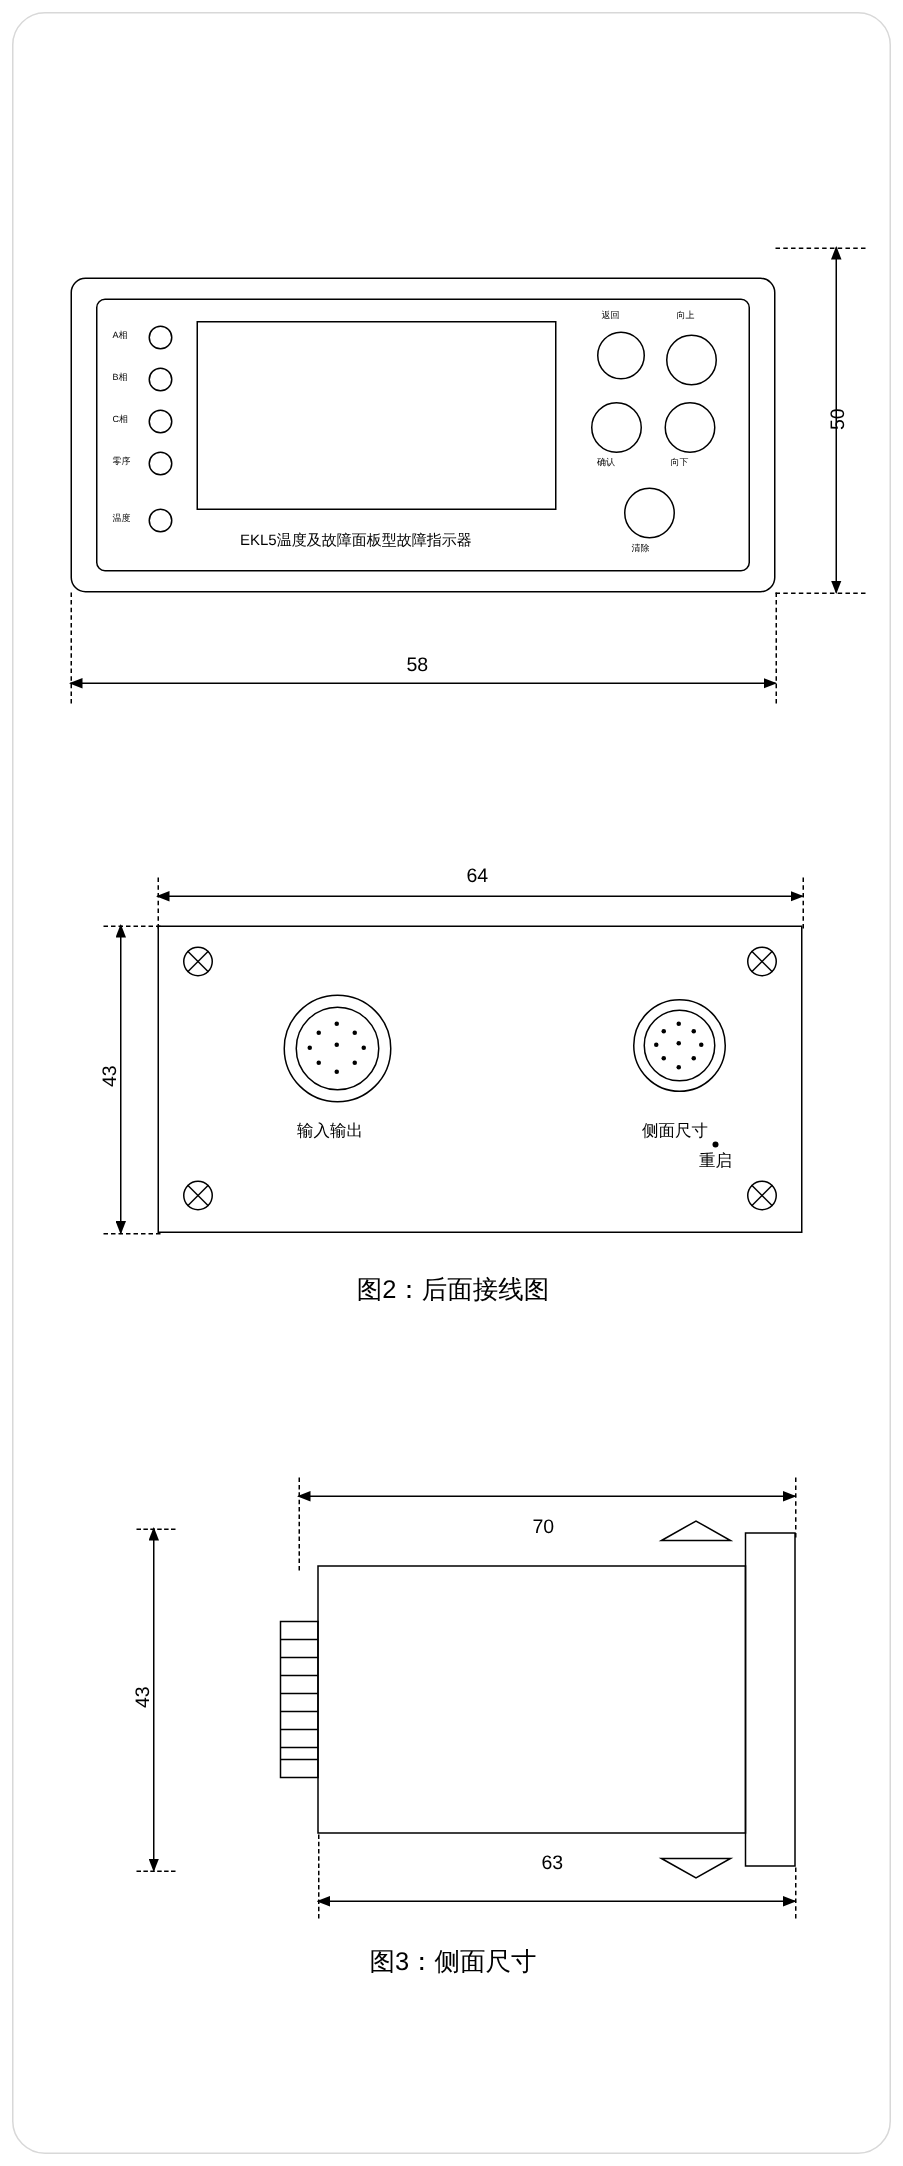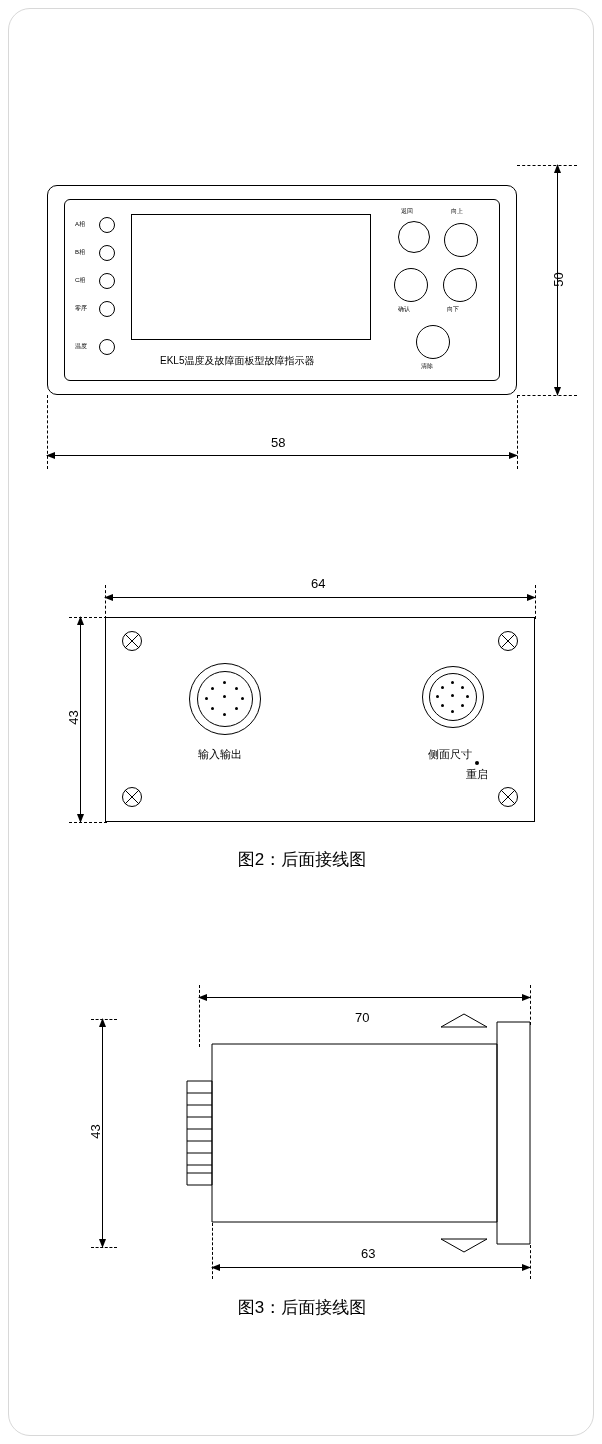--- a/index.html
+++ b/index.html
@@ -261,18 +261,18 @@
 
     <div class="dash-v" style="left:190px;top:26px;height:62px;"></div>
     <div class="dash-v" style="left:521px;top:26px;height:40px;"></div>
     <div class="dash-h" style="left:82px;top:60px;width:26px;"></div>
     <div class="dash-h" style="left:82px;top:288px;width:26px;"></div>
     <div class="dash-v" style="left:203px;top:264px;height:56px;"></div>
     <div class="dash-v" style="left:521px;top:286px;height:34px;"></div>
 
     <div class="lbl" style="left:346px;top:18px;margin-top:34px;">70</div>
     <div class="lbl rot" style="left:78px;top:166px;width:16px;text-align:center;">43</div>
-    <div class="lbl" style="left:352px;top:288px;">63</div>
-
-    <div class="cap" style="left:0;top:340px;width:586px;">图3：后面接线图</div>
+    <div class="lbl" style="left:352px;top:276px;">63</div>
+
+    <div class="cap" style="left:0;top:340px;width:586px;">图3：侧面尺寸</div>
   </div>
 
 </div>
 
 </body></html>

